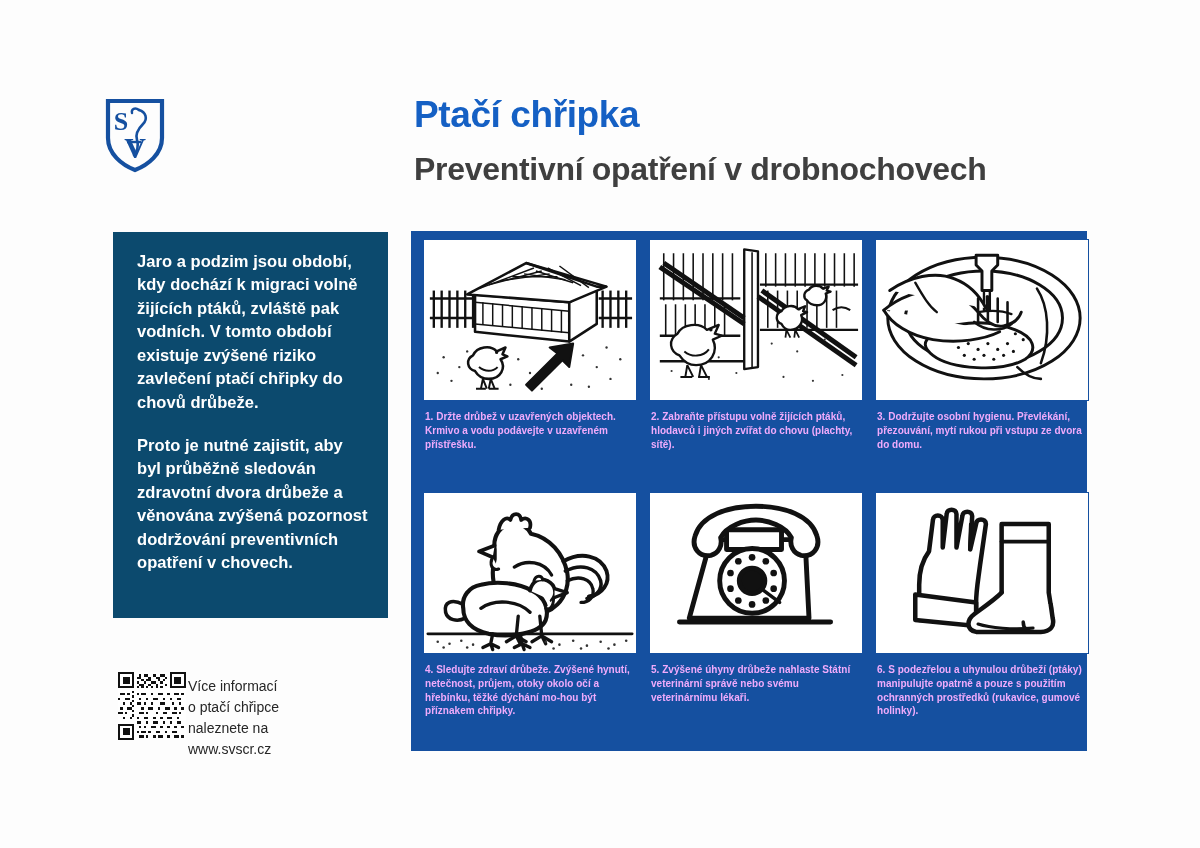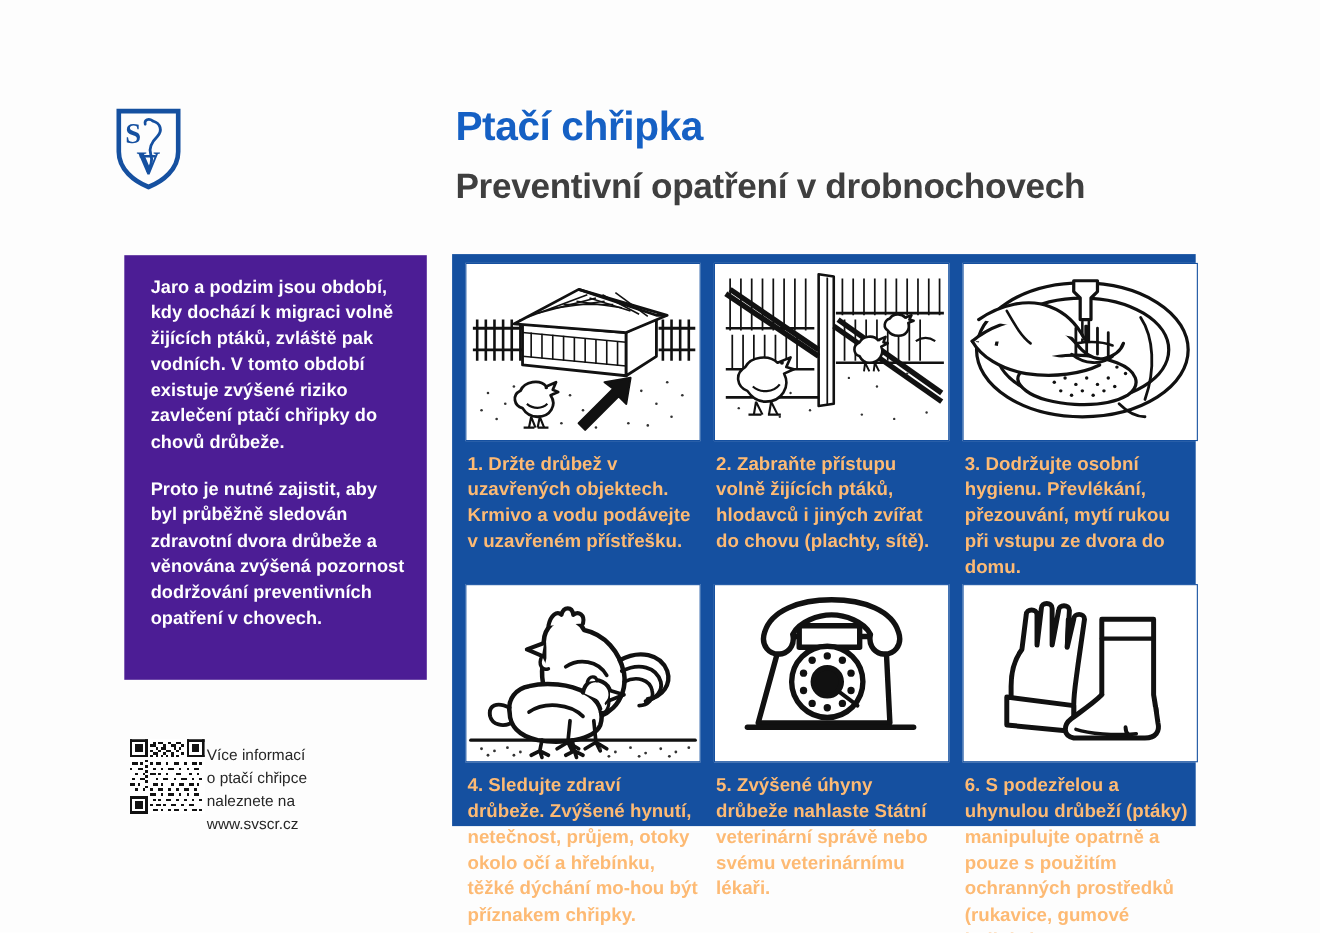--- a/index.html
+++ b/index.html
@@ -77,21 +77,21 @@
     margin: 16px 0 0 0;
   }
 
   
   .intro-panel {
     position: absolute;
     left: 113px;
     top: 232px;
     width: 275px;
     height: 386px;
-    background: #4c1d95;
+    background: #0c4a6e;
     color: #ffffff;
     box-sizing: border-box;
     padding: 18px 20px 14px 24px;
   }
   .intro-panel p {
     margin: 0 0 20px 0;
     font-size: 16.5px;
     font-weight: bold;
     line-height: 1.42;
     letter-spacing: .05px;
@@ -124,22 +124,22 @@
     height: 162px;
     border: 1px solid #1550a0;
     box-sizing: border-box;
     display: flex;
     align-items: center;
     justify-content: center;
     overflow: hidden;
   }
   .cell-figure svg { display: block; }
   .cell-caption {
-    color: #fdba74;
-    font-size: 17px;
+    color: #f0abfc;
+    font-size: 10px;
     font-weight: bold;
     line-height: 1.38;
     padding: 9px 2px 0 2px;
     letter-spacing: .02px;
   }
 
   
   .footer {
     position: absolute;
     left: 118px;

